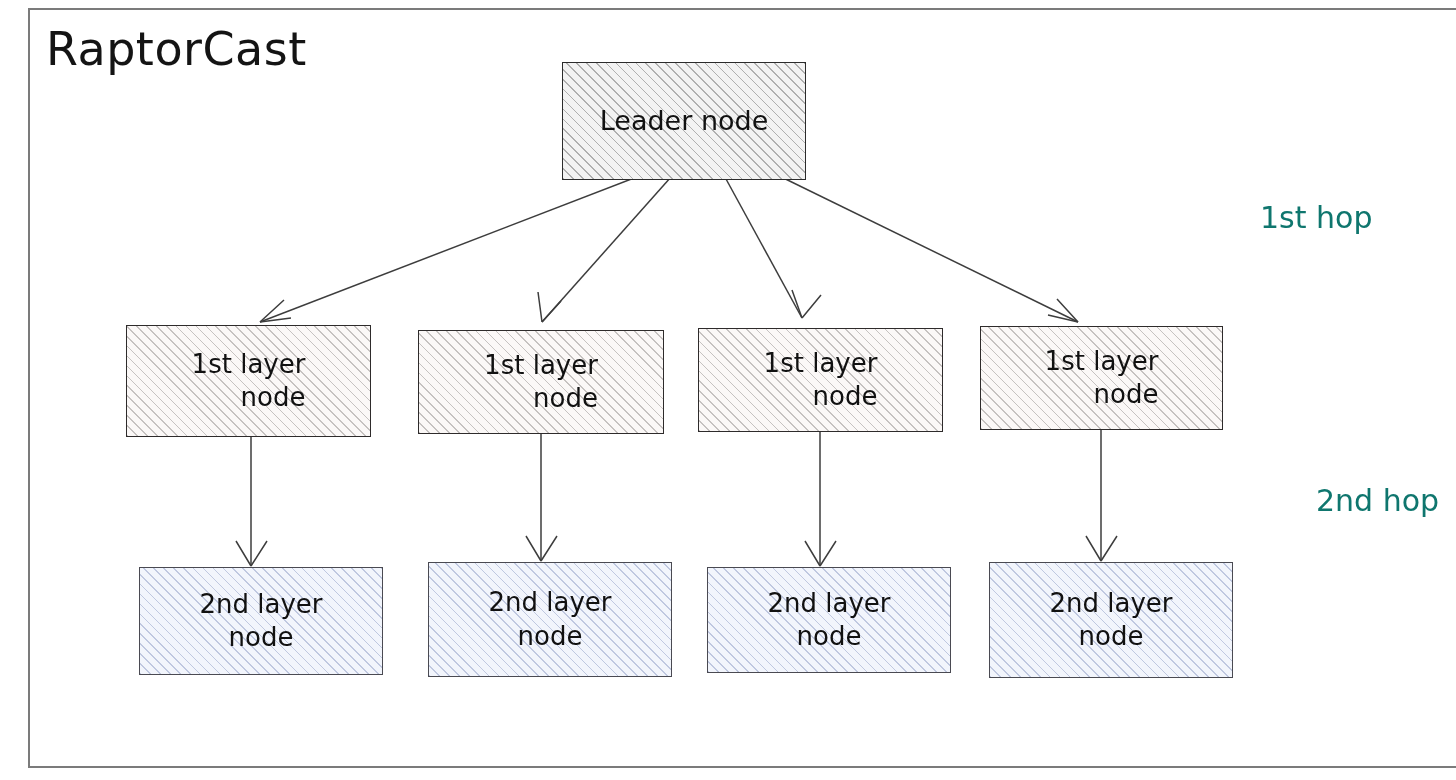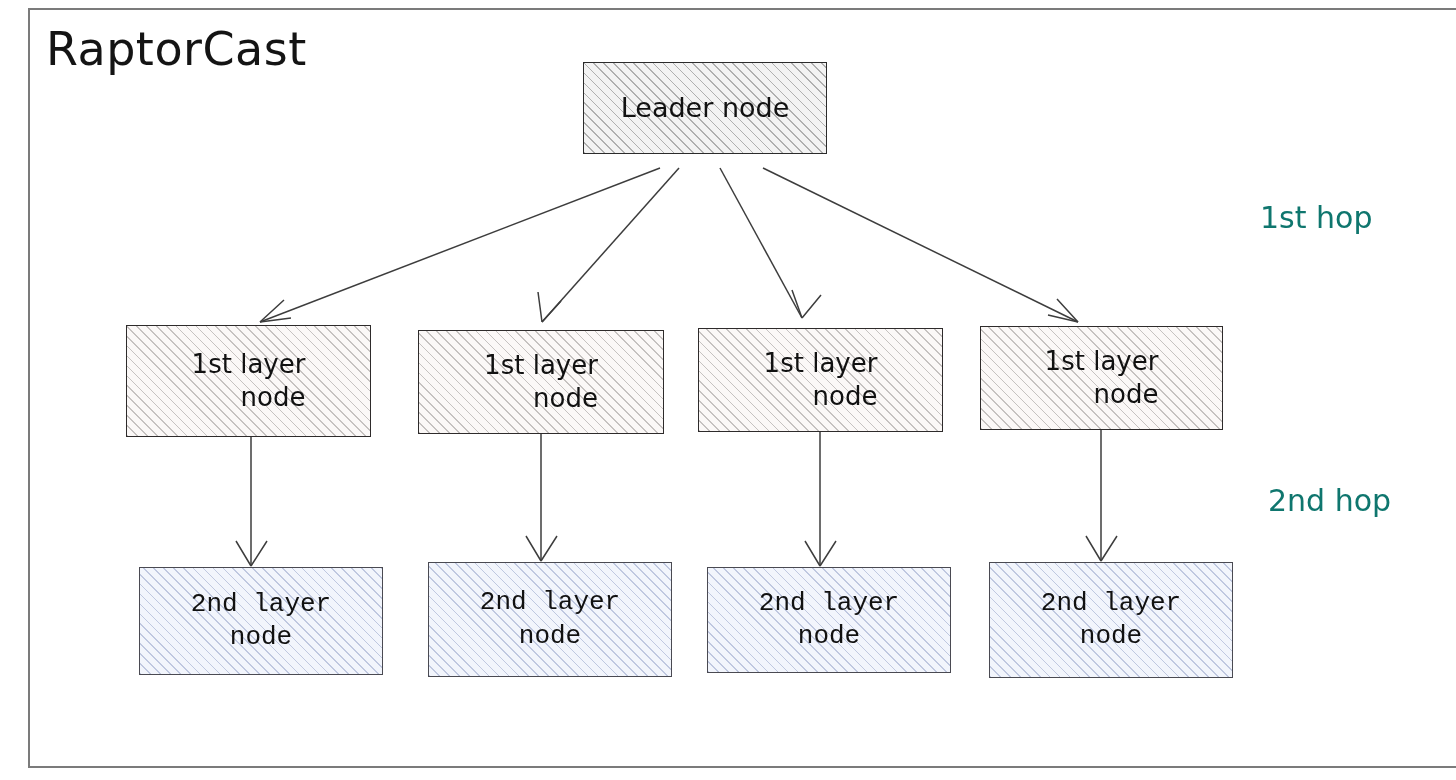--- a/index.html
+++ b/index.html
@@ -78,21 +78,20 @@
   }
   .node.layer2{
     background-color:#f2f5fc;
     background-image:repeating-linear-gradient(
         45deg,
         rgba(130,145,190,0.45) 0px,
         rgba(130,145,190,0.45) 1.1px,
         rgba(255,255,255,0) 1.1px,
         rgba(255,255,255,0) 7px);
     border-color:#4a4a52;
-    font-family:Liberation Mono, monospace;
   }
 
   
   .hop-label{
     position:absolute;
     font-size:30px;
     color:#0f766e;
     white-space:nowrap;
   }
 
@@ -142,35 +141,35 @@
       <path d="M 521 561 L 506 536 M 521 561 L 537 536"></path>
 
       <line x1="800" y1="432" x2="800" y2="566"></line>
       <path d="M 800 566 L 785 541 M 800 566 L 816 541"></path>
 
       <line x1="1081" y1="430" x2="1081" y2="561"></line>
       <path d="M 1081 561 L 1066 536 M 1081 561 L 1097 536"></path>
     </g>
   </svg>
 
-  <div class="node leader hand" style="left:563px;top:62px;width:244px;height:92px;">Leader node</div>
+  <div class="node leader hand" style="left:542px;top:62px;width:244px;height:118px;">Leader node</div>
 
   <div class="node layer1 hand" style="left:106px;top:325px;width:245px;height:112px;">1st layer
 node</div>
   <div class="node layer1 hand" style="left:398px;top:330px;width:246px;height:104px;">1st layer
 node</div>
   <div class="node layer1 hand" style="left:678px;top:328px;width:245px;height:104px;">1st layer
 node</div>
   <div class="node layer1 hand" style="left:960px;top:326px;width:243px;height:104px;">1st layer
 node</div>
 
   <div class="node layer2 hand" style="left:119px;top:567px;width:244px;height:108px;">2nd layer
 node</div>
   <div class="node layer2 hand" style="left:408px;top:562px;width:244px;height:115px;">2nd layer
 node</div>
   <div class="node layer2 hand" style="left:687px;top:567px;width:244px;height:106px;">2nd layer
 node</div>
   <div class="node layer2 hand" style="left:969px;top:562px;width:244px;height:116px;">2nd layer
 node</div>
 
   <div class="hop-label hand" style="left:1240px;top:200px;">1st hop</div>
-  <div class="hop-label hand" style="left:1248px;top:483px;">2nd hop</div>
+  <div class="hop-label hand" style="left:1296px;top:483px;">2nd hop</div>
 </div>
 
 </body></html>

